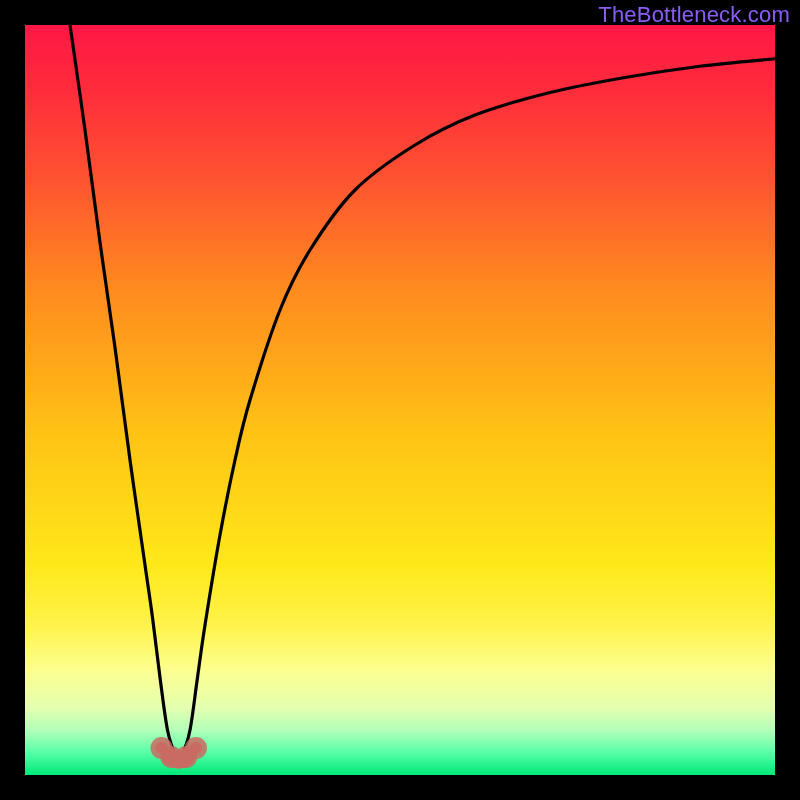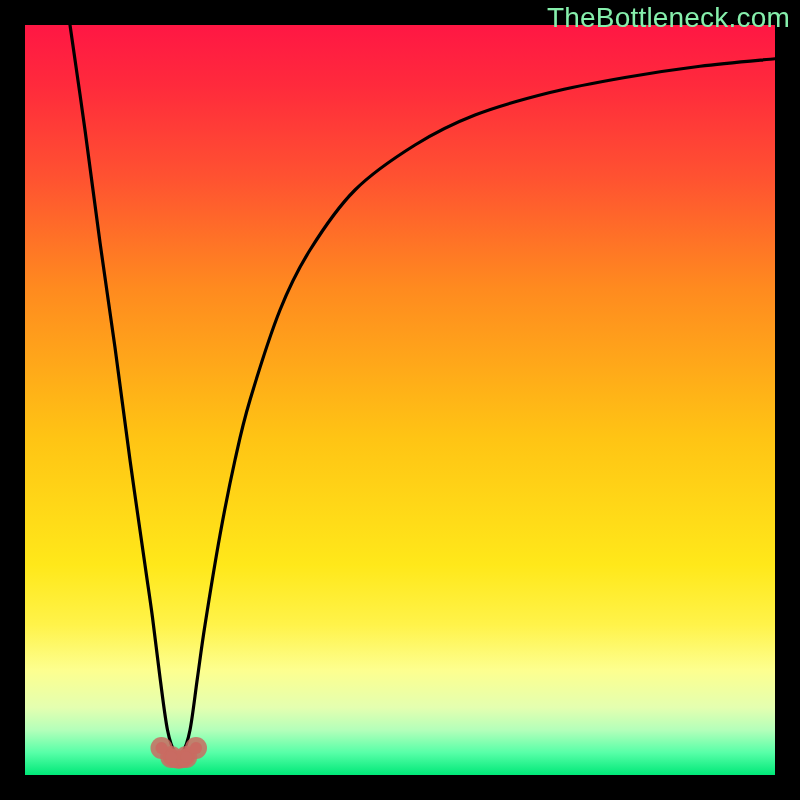--- a/index.html
+++ b/index.html
@@ -8,22 +8,22 @@
     height: 800px;
     background: #000;
     position: relative;
     font-family: Arial, Helvetica, sans-serif;
     overflow: hidden;
   }
   .watermark {
     position: absolute;
     top: 2px;
     right: 10px;
-    color: #86efac;
-    font-size: 28px;
+    color: #8b5cf6;
+    font-size: 22px;
     font-weight: 500;
     z-index: 20;
     letter-spacing: 0.2px;
   }
   .plot-frame {
     position: absolute;
     left: 25px;
     top: 25px;
     width: 750px;
     height: 750px;

